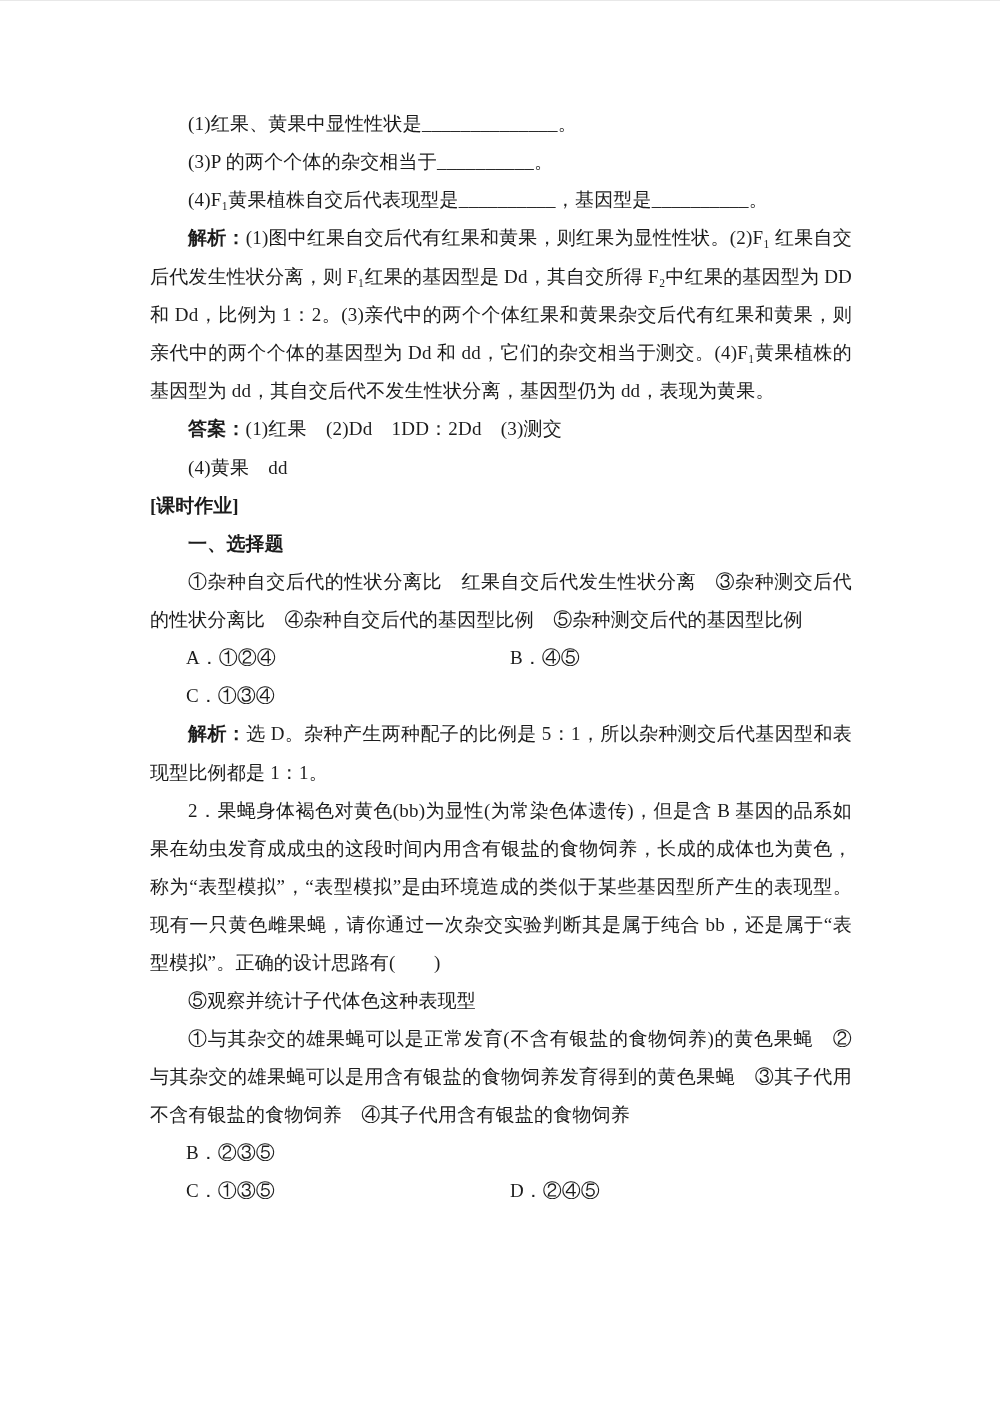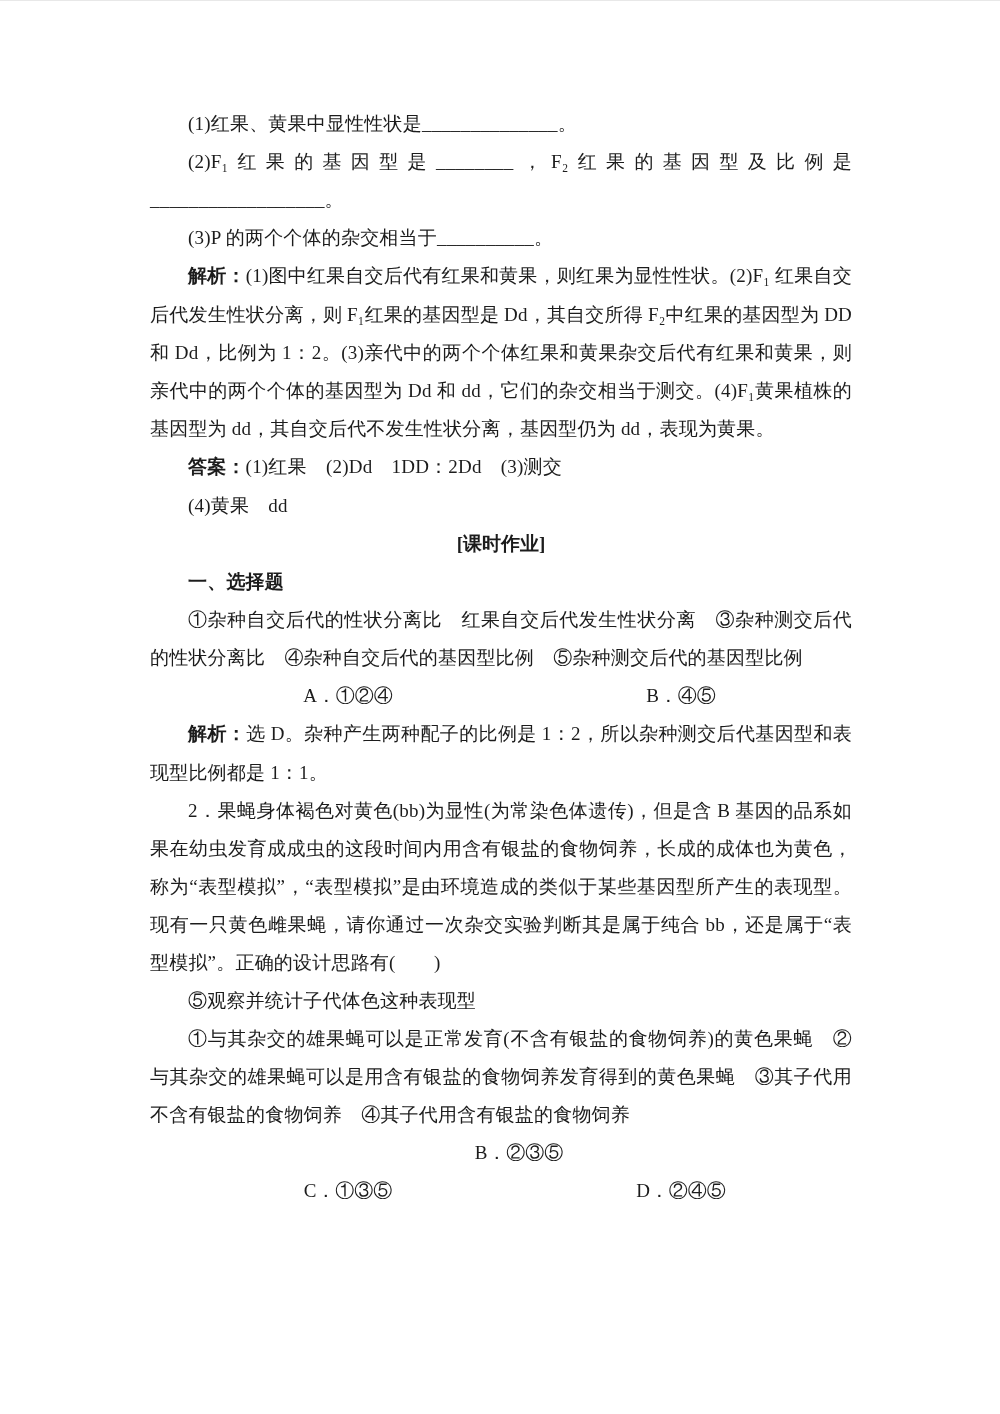--- a/index.html
+++ b/index.html
@@ -22,66 +22,65 @@
     overflow: hidden;
   }
   .page p {
     margin: 0;
     text-indent: 2em;
     text-align: justify;
     letter-spacing: 0.2px;
   }
   .b { font-weight: bold; font-family: Liberation Mono, monospace; }
   .section-center {
-    text-align: center;
     font-weight: bold;
     line-height: 38px;
   }
   .subsection {
     font-weight: bold;
   }
   .answer-block { margin-top: 16px; }
   .q2-block { margin-top: 5px; }
   .opt-row {
     display: flex;
     padding-left: 36px;
     line-height: 38px;
-    text-align: center;
   }
   .opt-row .opt-left { width: 324px; }
   .opt-row .opt-right { flex: 1; }
 </style>
 </head>
 <body>
 
 <div class="page">
 
   <p>(1)红果、黄果中显性性状是______________。</p>
-  <p>(2)F₁红果的基因型是________，F₂红果的基因型及比例是__________________。</p>
   <p>(3)P 的两个个体的杂交相当于__________。</p>
+  <p>(4)F₁黄果植株自交后代表现型是__________，基因型是__________。</p>
 
   <p><span class="b">解析：</span><span>(1)图中红果自交后代有红果和黄果，则红果为显性性状。(2)F₁ 红果自交后代发生性状分离，则 F₁红果的基因型是 Dd，其自交所得 F₂中红果的基因型为 DD 和 Dd，比例为 1：2。(3)亲代中的两个个体红果和黄果杂交后代有红果和黄果，则亲代中的两个个体的基因型为 Dd 和 dd，它们的杂交相当于测交。(4)F₁黄果植株的基因型为 dd，其自交后代不发生性状分离，基因型仍为 dd，表现为黄果。</span></p>
 
   <p class="answer-block"><span class="b">答案：</span><span>(1)红果　(2)Dd　1DD：2Dd　(3)测交</span></p>
   <p>(4)黄果　dd</p>
 
   <div class="section-center">[课时作业]</div>
 
   <p class="subsection">一、选择题</p>
 
   <p>①杂种自交后代的性状分离比　红果自交后代发生性状分离　③杂种测交后代的性状分离比　④杂种自交后代的基因型比例　⑤杂种测交后代的基因型比例</p>
 
   <div class="opt-row">
     <span class="opt-left">A．①②④</span>
     <span class="opt-right">B．④⑤</span>
   </div>
   <div class="opt-row">
+    <span class="opt-left">C．①③④</span>
   </div>
 
-  <p><span class="b">解析：</span><span>选 D。杂种产生两种配子的比例是 1：2，所以杂种测交后代基因型和表现型比例都是 1：1。</span></p>
+  <p><span class="b">解析：</span><span>选 D。杂种产生两种配子的比例是 5：1，所以杂种测交后代基因型和表现型比例都是 1：1。</span></p>
 
   <p class="q2-block">2．果蝇身体褐色对黄色(bb)为显性(为常染色体遗传)，但是含 B 基因的品系如果在幼虫发育成成虫的这段时间内用含有银盐的食物饲养，长成的成体也为黄色，称为“表型模拟”，“表型模拟”是由环境造成的类似于某些基因型所产生的表现型。现有一只黄色雌果蝇，请你通过一次杂交实验判断其是属于纯合 bb，还是属于“表型模拟”。正确的设计思路有(　　)</p>
   <p>⑤观察并统计子代体色这种表现型</p>
   <p>①与其杂交的雄果蝇可以是正常发育(不含有银盐的食物饲养)的黄色果蝇　②与其杂交的雄果蝇可以是用含有银盐的食物饲养发育得到的黄色果蝇　③其子代用不含有银盐的食物饲养　④其子代用含有银盐的食物饲养</p>
 
   <div class="opt-row">
     <span class="opt-right">B．②③⑤</span>
   </div>
   <div class="opt-row">
     <span class="opt-left">C．①③⑤</span>

